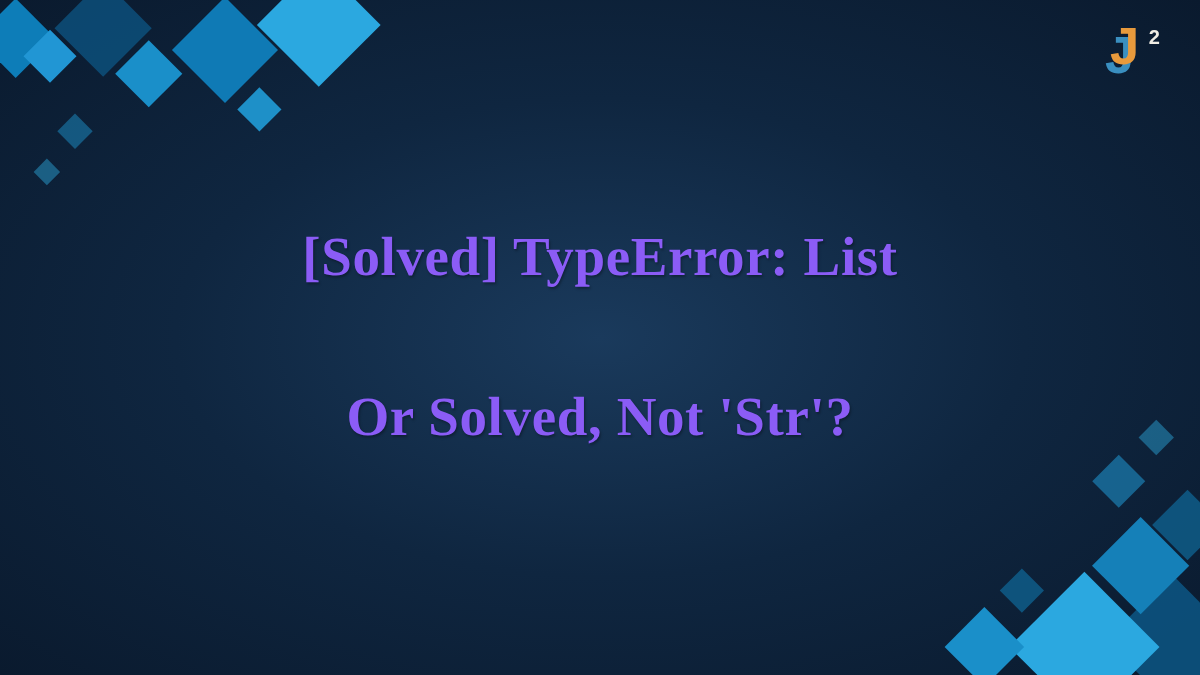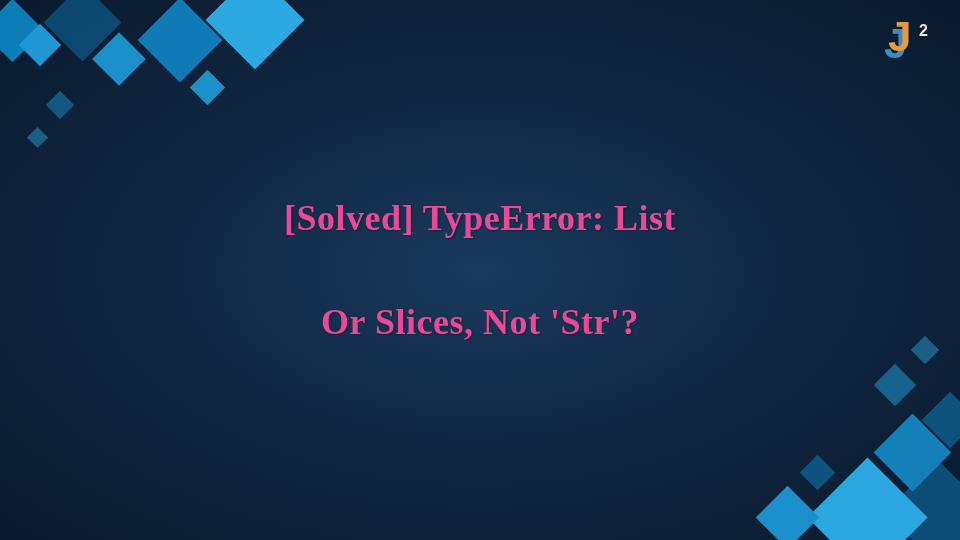--- a/index.html
+++ b/index.html
@@ -76,22 +76,22 @@
     
     .title-container {
       position: absolute;
       top: 50%;
       left: 50%;
       transform: translate(-50%, -50%);
       text-align: center;
       width: 70%;
     }
     .title-text {
-      color: #ec4899;
-      font-size: 36px;
+      color: #8b5cf6;
+      font-size: 44px;
       font-weight: bold;
       line-height: 1.45;
       text-shadow: 1px 1px 2px rgba(0,0,0,0.3);
       letter-spacing: 0.5px;
       font-family: 'Brush Script MT', 'Comic Sans MS', cursive, Georgia, serif;
     }
   </style>
 </head>
 <body>
 
@@ -116,15 +116,15 @@
 <div class="logo">
   <span class="logo-j-shadow">J</span>
   <span class="logo-j">J</span>
   <span class="logo-2">2</span>
 </div>
 
 <div class="title-container">
   <div class="title-text">
     <span>[Solved] TypeError: List</span><br>
     <br>
-    <span>Or Slices, Not 'Str'?</span>
+    <span>Or Solved, Not 'Str'?</span>
   </div>
 </div>
 
 </body></html>

